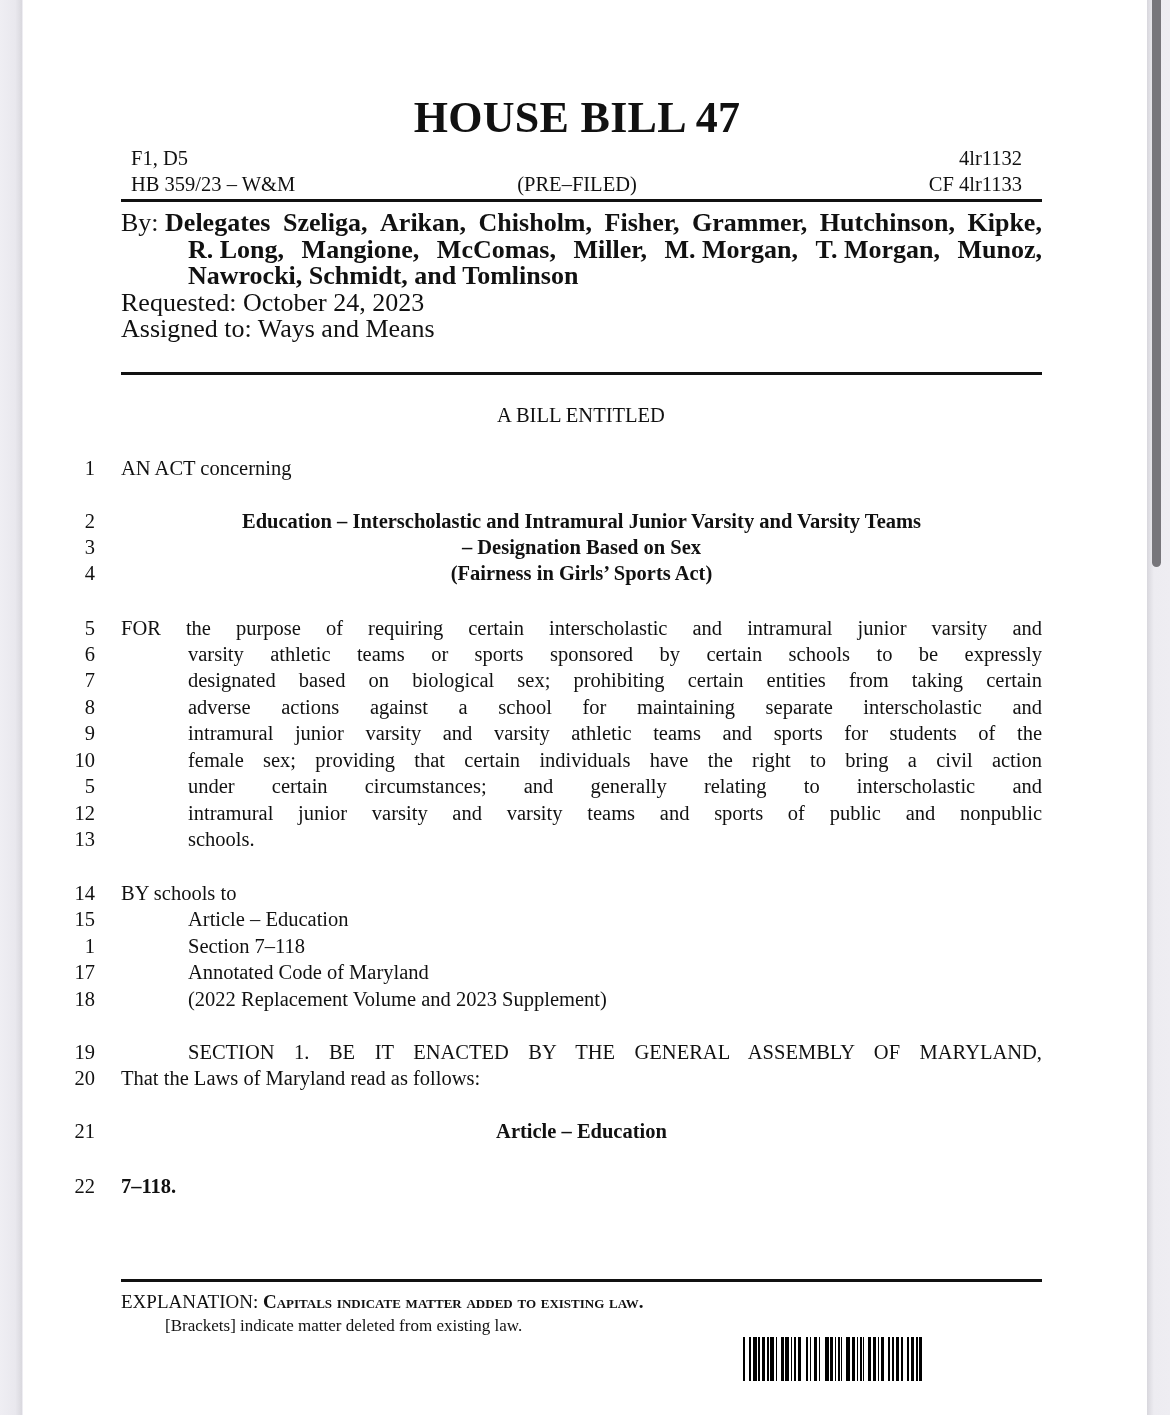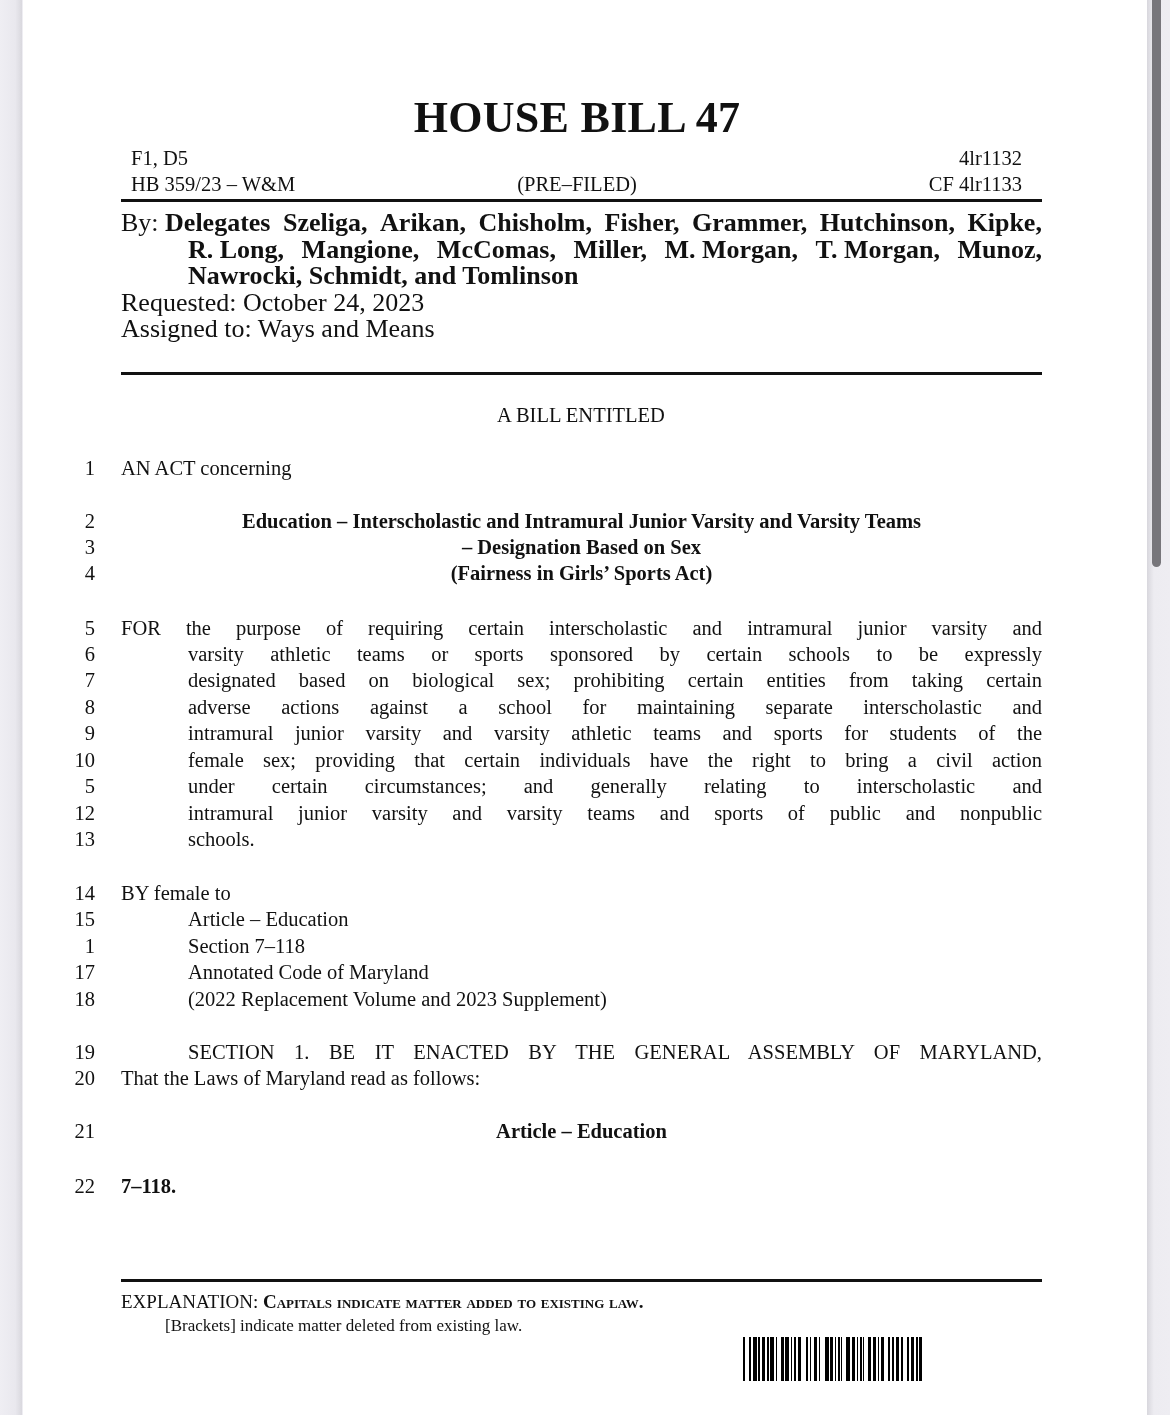--- a/index.html
+++ b/index.html
@@ -120,21 +120,21 @@
 <div class="body-line" style="top:615px;text-align:justify;text-align-last:justify;">FOR the purpose of requiring certain interscholastic and intramural junior varsity and</div>
 <div class="body-line ind" style="top:641px;text-align:justify;text-align-last:justify;">varsity athletic teams or sports sponsored by certain schools to be expressly</div>
 <div class="body-line ind" style="top:667px;text-align:justify;text-align-last:justify;">designated based on biological sex; prohibiting certain entities from taking certain</div>
 <div class="body-line ind" style="top:694px;text-align:justify;text-align-last:justify;">adverse actions against a school for maintaining separate interscholastic and</div>
 <div class="body-line ind" style="top:720px;text-align:justify;text-align-last:justify;">intramural junior varsity and varsity athletic teams and sports for students of the</div>
 <div class="body-line ind" style="top:747px;text-align:justify;text-align-last:justify;">female sex; providing that certain individuals have the right to bring a civil action</div>
 <div class="body-line ind" style="top:773px;text-align:justify;text-align-last:justify;">under certain circumstances; and generally relating to interscholastic and</div>
 <div class="body-line ind" style="top:800px;text-align:justify;text-align-last:justify;">intramural junior varsity and varsity teams and sports of public and nonpublic</div>
 <div class="body-line ind" style="top:826px;">schools.</div>
 
-<div class="body-line" style="top:880px;">BY female to</div>
+<div class="body-line" style="top:880px;">BY schools to</div>
 <div class="body-line ind" style="top:906px;">Article – Education</div>
 <div class="body-line ind" style="top:933px;">Section 7–118</div>
 <div class="body-line ind" style="top:959px;">Annotated Code of Maryland</div>
 <div class="body-line ind" style="top:986px;">(2022 Replacement Volume and 2023 Supplement)</div>
 
 <div class="body-line ind" style="top:1039px;text-align:justify;text-align-last:justify;">SECTION 1. BE IT ENACTED BY THE GENERAL ASSEMBLY OF MARYLAND,</div>
 <div class="body-line" style="top:1065px;">That the Laws of Maryland read as follows:</div>
 
 <div class="body-line center bold" style="top:1118px;">Article – Education</div>
 <div class="body-line bold" style="top:1173px;">7–118.</div>

